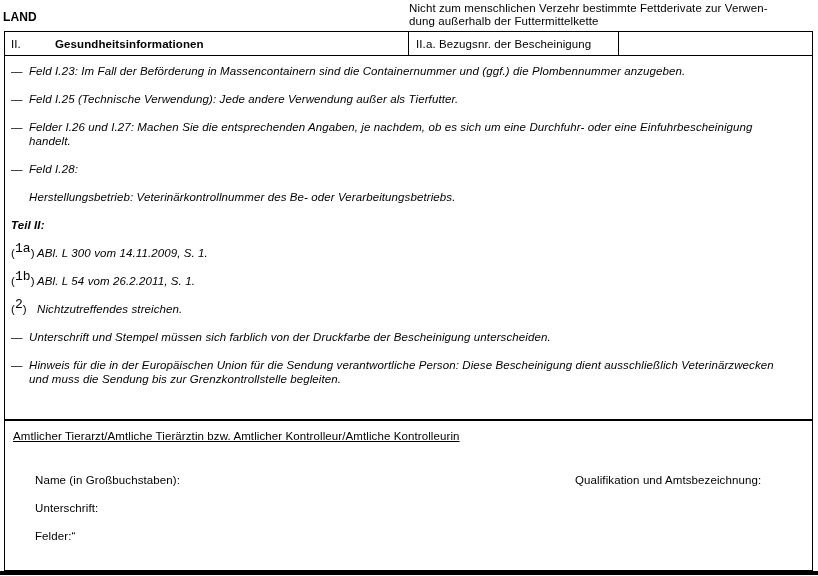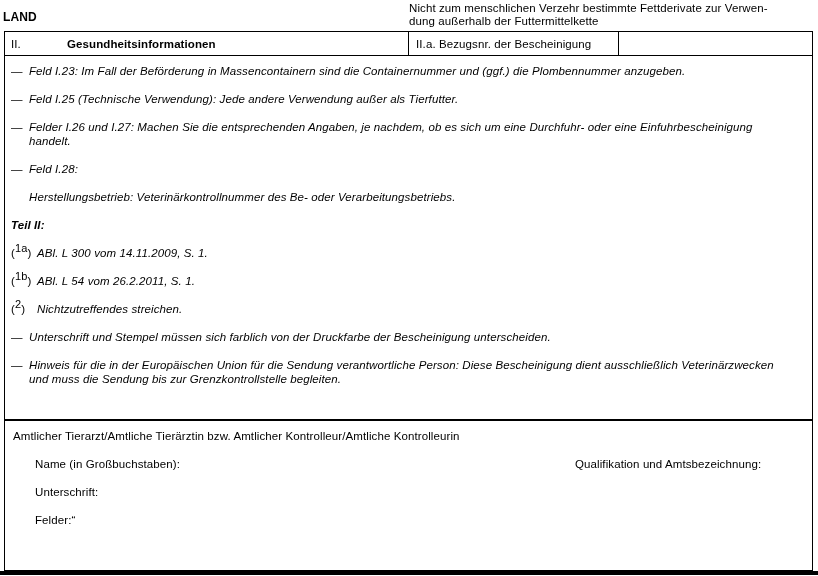--- a/index.html
+++ b/index.html
@@ -19,40 +19,40 @@
     position:absolute; left:409px; top:2px; width:406px;
     font-weight:normal; font-size:11.5px; line-height:13px;
     white-space:pre-line;
   }
   .cert-table {
     position:absolute; left:4px; top:31px; width:809px; height:540px;
     border:1px solid #000;
     display:flex; flex-direction:column;
   }
   .header-row { display:flex; height:24px; border-bottom:1px solid #000; flex:none; }
-  .hcell { display:flex; align-items:center;gap:12px; }
+  .hcell { display:flex; align-items:center; }
   .hcell-ii { width:404px; border-right:1px solid #000; padding-left:6px; }
   .hcell-ii .num { width:44px; flex:none; }
   .hcell-ii .lbl { font-weight:bold; }
   .hcell-iia { width:210px; border-right:1px solid #000; padding-left:7px; }
   .hcell-iib { flex:1; padding-left:7px; position:relative; }
   .hcell-iib svg { position:absolute; left:0; top:0; width:100%; height:100%; }
   .body-cell { flex:1; padding:8px 6px 0 6px; overflow:hidden; }
   .note { line-height:14px; margin-bottom:14px; display:flex; }
   .note .ntext { flex:1; white-space:pre-line;font-style:italic; }
   .note .marker { width:18px; flex:none; }
   .note .fmark { width:26px; flex:none; }
   .note.indent { padding-left:18px; }
   .note.bold { font-weight:bold; }
-  sup { font-size:11px; vertical-align:super; line-height:0; }
+  sup { font-size:13px; vertical-align:super; line-height:0;font-family:Liberation Mono, monospace; }
   .officer-section {
     flex:none; height:151px; border-top:2px solid #000;
     padding:8px 0 0 4px;
   }
-  .officer-title { line-height:14px; margin-bottom:14px; padding-left:4px; }
+  .officer-title { line-height:14px; margin-bottom:30px; padding-left:4px;text-decoration:underline; }
   .officer-row {
     display:grid; grid-template-columns:540px 1fr;
     padding-left:26px; line-height:14px; margin-bottom:14px;
   }
   .bottom-bar {
     position:absolute; left:0; top:571px; width:818px; height:4px;
     background:#000;
   }
 </style>
 </head>

